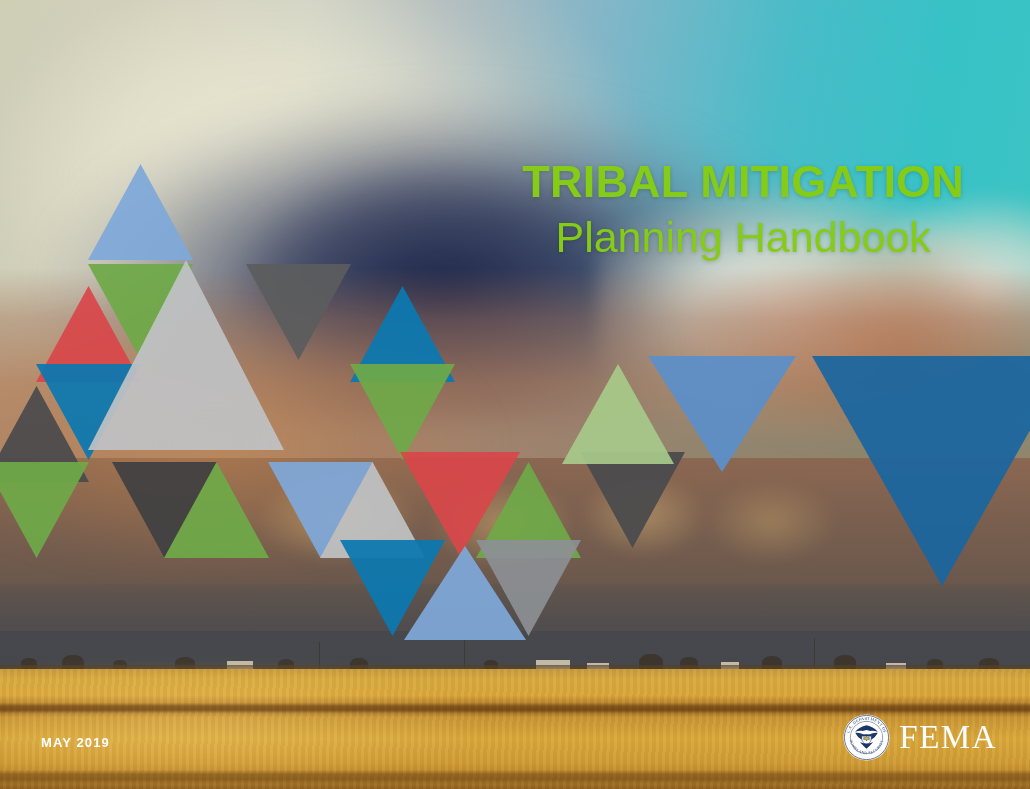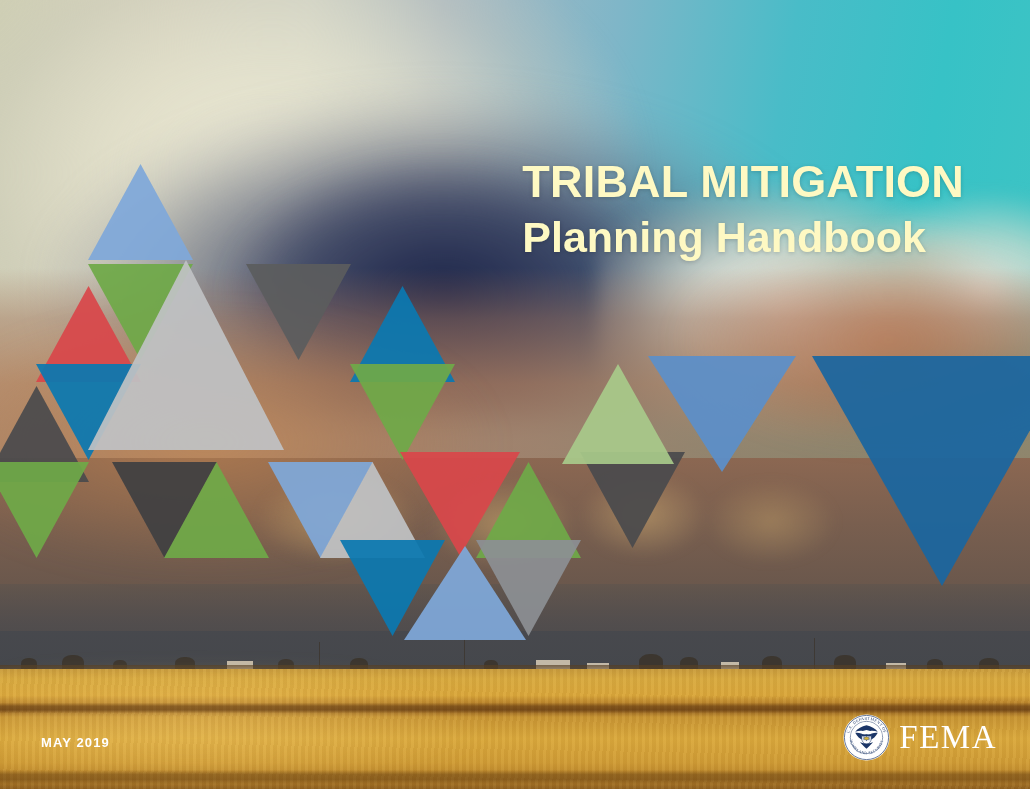--- a/index.html
+++ b/index.html
@@ -199,34 +199,34 @@
     inset: 0;
     pointer-events: none;
   }
   .tri-layer svg { display: block; width: 1030px; height: 789px; }
 
   
   .title-block {
     position: absolute;
     right: 66px;
     top: 158px;
-    text-align: left;
-    color: #fef9c3;
+    text-align: center;
+    color: #84cc16;
   }
   .title-main {
     font-size: 45px;
     font-weight: bold;
     letter-spacing: 0.2px;
     line-height: 1.08;
     margin: 0;
     text-shadow: 0 1px 4px rgba(0,0,0,0.18);
   }
   .title-sub {
     font-size: 43px;
-    font-weight: 700;
+    font-weight: 400;
     line-height: 1.12;
     margin: 6px 0 0 0;
     text-shadow: 0 1px 4px rgba(0,0,0,0.18);
   }
 
   .date-stamp {
     position: absolute;
     left: 41px;
     bottom: 39px;
     color: #ffffff;

